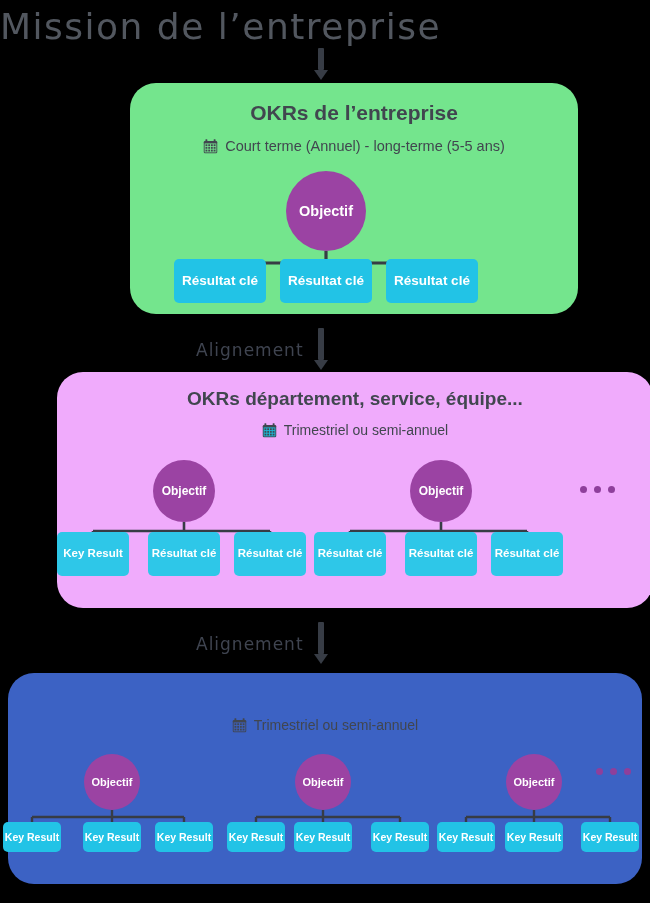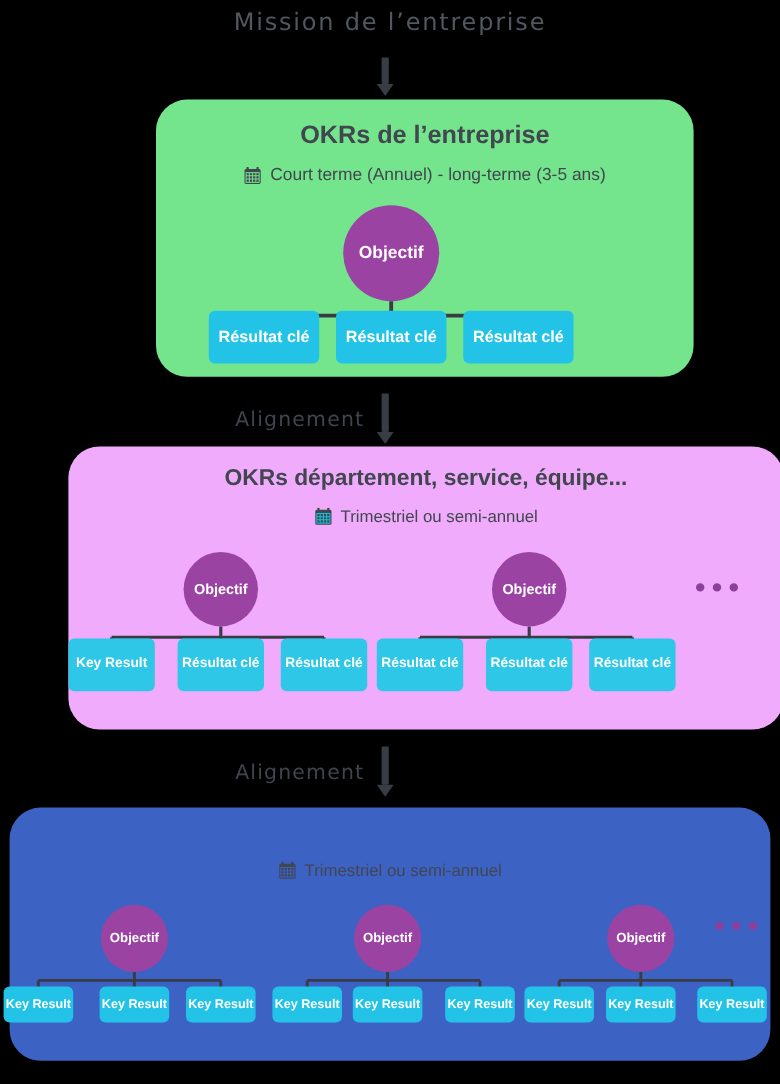--- a/index.html
+++ b/index.html
@@ -9,22 +9,22 @@
   }
   .stage{position:absolute;inset:0;}
 
   
   .script-label{
     position:absolute;color:#4a4f5a;
     font-family:"DejaVu Sans","Liberation Sans",sans-serif;
     font-weight:400;letter-spacing:1px;white-space:nowrap;
   }
   #mission-title{
-    left:0;right:0;top:6px;text-align:center;
-    font-size:20px;letter-spacing:1.5px;color:#52575f;
+    left:0;right:0;top:6px;
+    font-size:36px;letter-spacing:1.5px;color:#52575f;
   }
   .align-label{font-size:17px;color:#3f4450;}
 
   
   .arrow{position:absolute;width:14px;}
   .arrow .shaft{
     width:6px;background:#373c45;margin:0 auto;border-radius:1px;
   }
   .arrow .head{
     width:0;height:0;margin:0 auto;
@@ -94,21 +94,21 @@
     <div class="panel-sub" style="top:55px;font-size:14.5px;">
       <span class="cal">
         <svg width="15" height="15" viewBox="0 0 16 16">
           <rect x="2.6" y="0.2" width="2" height="3" rx="0.6" fill="#41464f"></rect>
           <rect x="11.4" y="0.2" width="2" height="3" rx="0.6" fill="#41464f"></rect>
           <rect x="0.8" y="2" width="14.4" height="13.2" rx="1.4" fill="#41464f"></rect>
           <rect x="2.2" y="5.2" width="11.6" height="8.6" fill="none" stroke="#74e58d" stroke-width="0.9"></rect>
           <path d="M5.1 5.2 V13.8 M8 5.2 V13.8 M10.9 5.2 V13.8 M2.2 8.05 H13.8 M2.2 10.9 H13.8" stroke="#74e58d" stroke-width="0.9"></path>
         </svg>
       </span>
-      <span>Court terme (Annuel) - long-terme (3-5 ans)</span>
+      <span>Court terme (Annuel) - long-terme (5-5 ans)</span>
     </div>
 
     <div class="objective" style="left:156px;top:88px;width:80px;height:80px;font-size:14.5px;">Objectif</div>
 
     <svg class="tree" style="left:0;top:0;width:392px;height:231px;">
       <path d="M196,168 V180 M90,180 H302 M90,180 V190 M196,180 V190 M302,180 V190" stroke="#373c45" stroke-width="3.2" fill="none"></path>
       <path d="M90,199 l-5.5,-9 h11 Z" fill="#373c45"></path>
       <path d="M196,199 l-5.5,-9 h11 Z" fill="#373c45"></path>
       <path d="M302,199 l-5.5,-9 h11 Z" fill="#373c45"></path>
     </svg>

